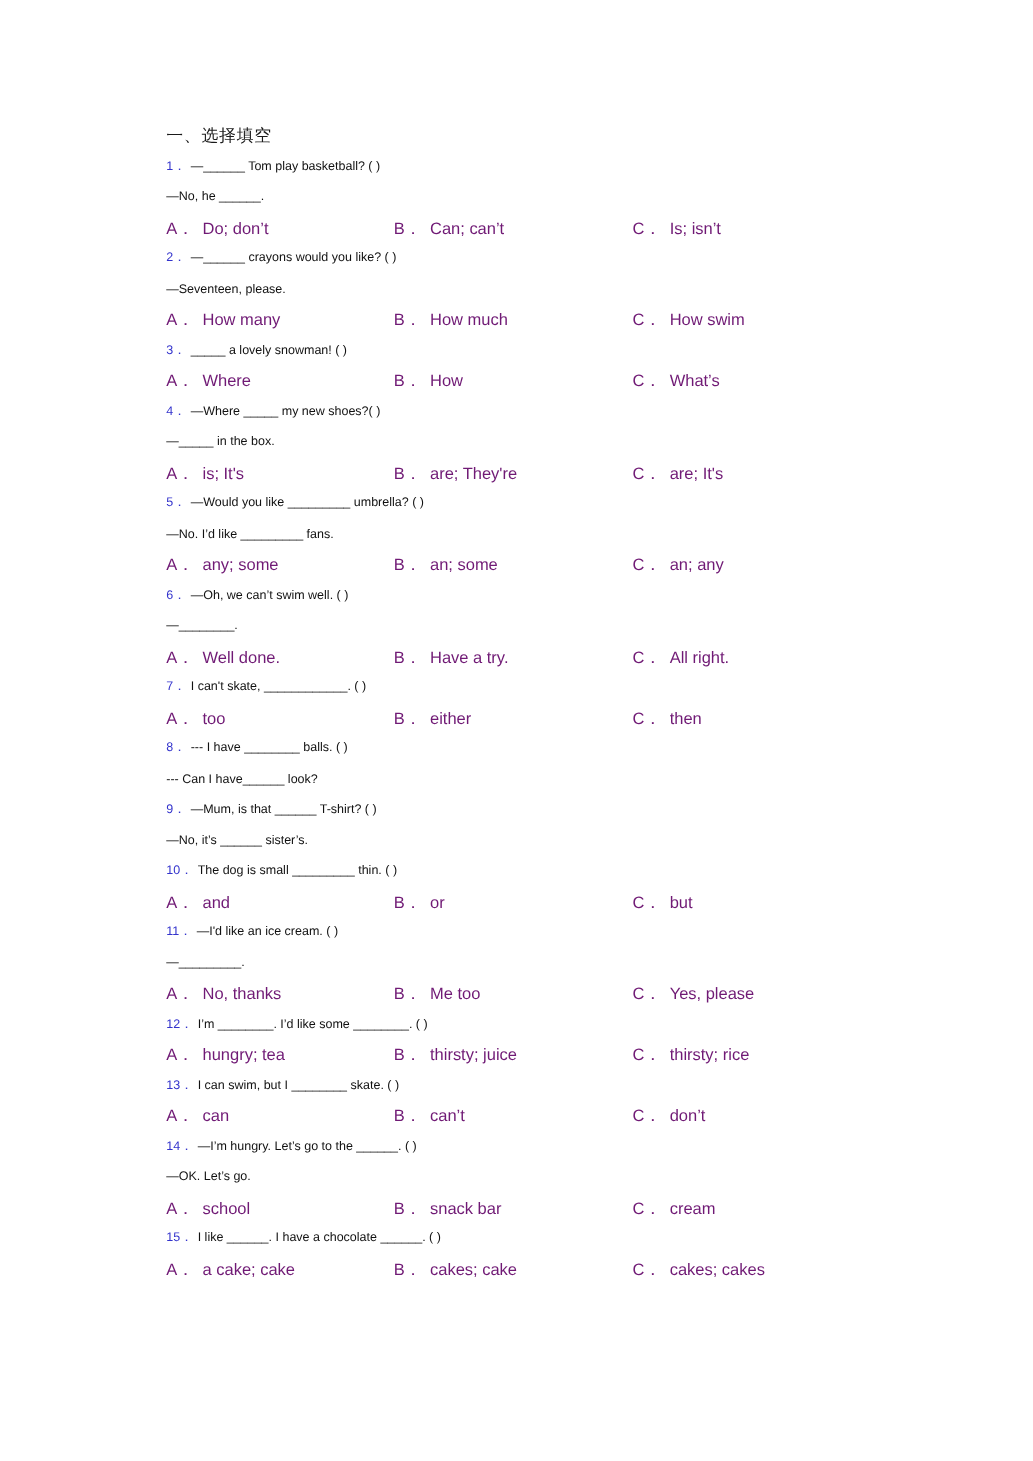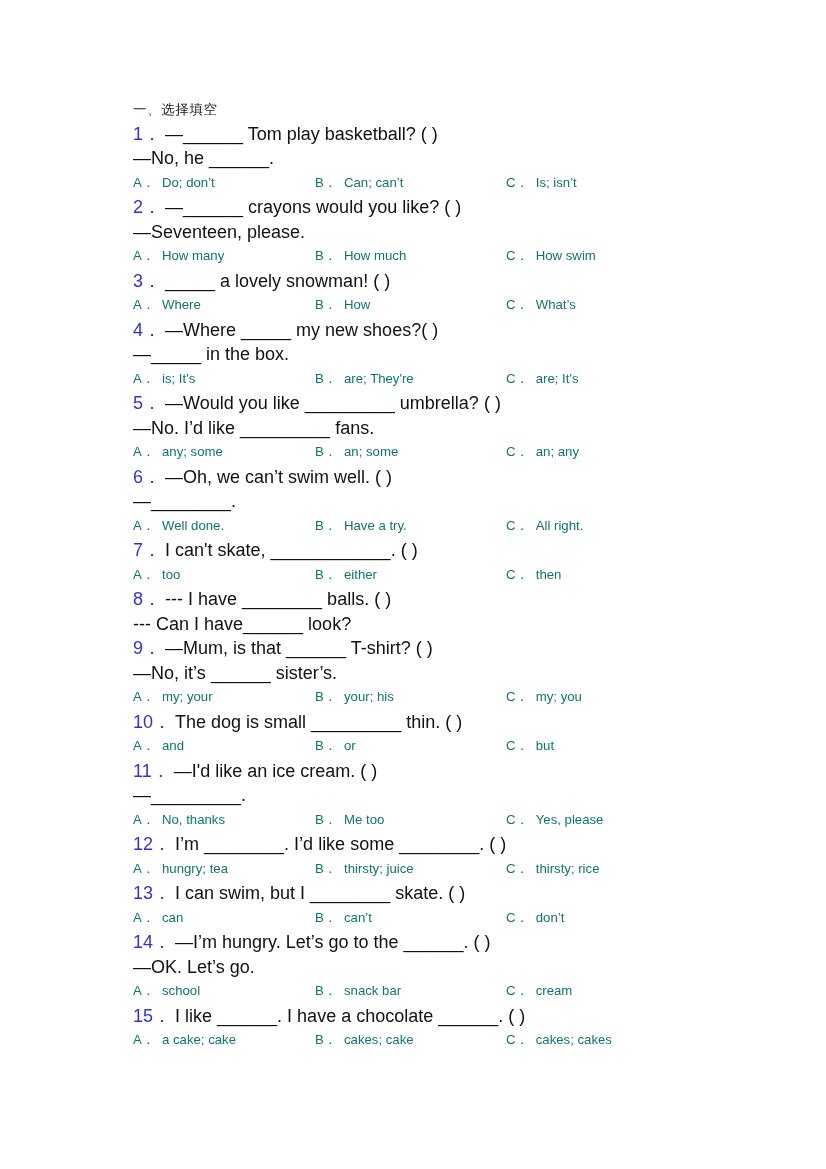--- a/index.html
+++ b/index.html
@@ -31,37 +31,37 @@
   }
   .section-heading {
     font-size: 13.5px;
     line-height: 24.5px;
     color: #1a1a1a;
     font-family: "DejaVu Sans", "Liberation Sans", sans-serif;
     letter-spacing: 0.6px;
     white-space: nowrap;
   }
   .qline {
-    font-size: 18px;
+    font-size: 10px;
     line-height: 24.5px;
     white-space: nowrap;
     color: #111111;
   }
   .qnum {
     color: #3333cc;
     margin-right: 4px;
   }
   .qtext { color: #111111; }
 
   .optline {
     position: relative;
     height: 24.5px;
     line-height: 24.5px;
     font-size: 13.2px;
-    color: #0f766e;
+    color: #701a75;
   }
   .opt {
     position: absolute;
     top: 0;
     white-space: nowrap;
   }
   .opt-a { left: 0px; }
   .opt-b { left: 182px; }
   .opt-c { left: 373px; }
   .opt-letter { margin-right: 7px; }
@@ -134,25 +134,20 @@
             <span class="opt opt-c"><span class="opt-letter">C．</span><span>then</span></span>
           </div>
         </div>
         <div>
           <div class="qline"><span class="qnum">8．</span><span class="qtext">--- I have ________ balls. (   )</span></div>
           <div class="qline"><span class="qtext">--- Can I have______ look?</span></div>
         </div>
         <div>
           <div class="qline"><span class="qnum">9．</span><span class="qtext">—Mum, is that ______ T-shirt? (   )</span></div>
           <div class="qline"><span class="qtext">—No, it’s ______ sister’s.</span></div>
-          <div class="optline">
-            <span class="opt opt-a"><span class="opt-letter">A．</span><span>my; your</span></span>
-            <span class="opt opt-b"><span class="opt-letter">B．</span><span>your; his</span></span>
-            <span class="opt opt-c"><span class="opt-letter">C．</span><span>my; you</span></span>
-          </div>
         </div>
         <div>
           <div class="qline"><span class="qnum">10．</span><span class="qtext">The dog is small _________ thin. (   )</span></div>
           <div class="optline">
             <span class="opt opt-a"><span class="opt-letter">A．</span><span>and</span></span>
             <span class="opt opt-b"><span class="opt-letter">B．</span><span>or</span></span>
             <span class="opt opt-c"><span class="opt-letter">C．</span><span>but</span></span>
           </div>
         </div>
         <div>

